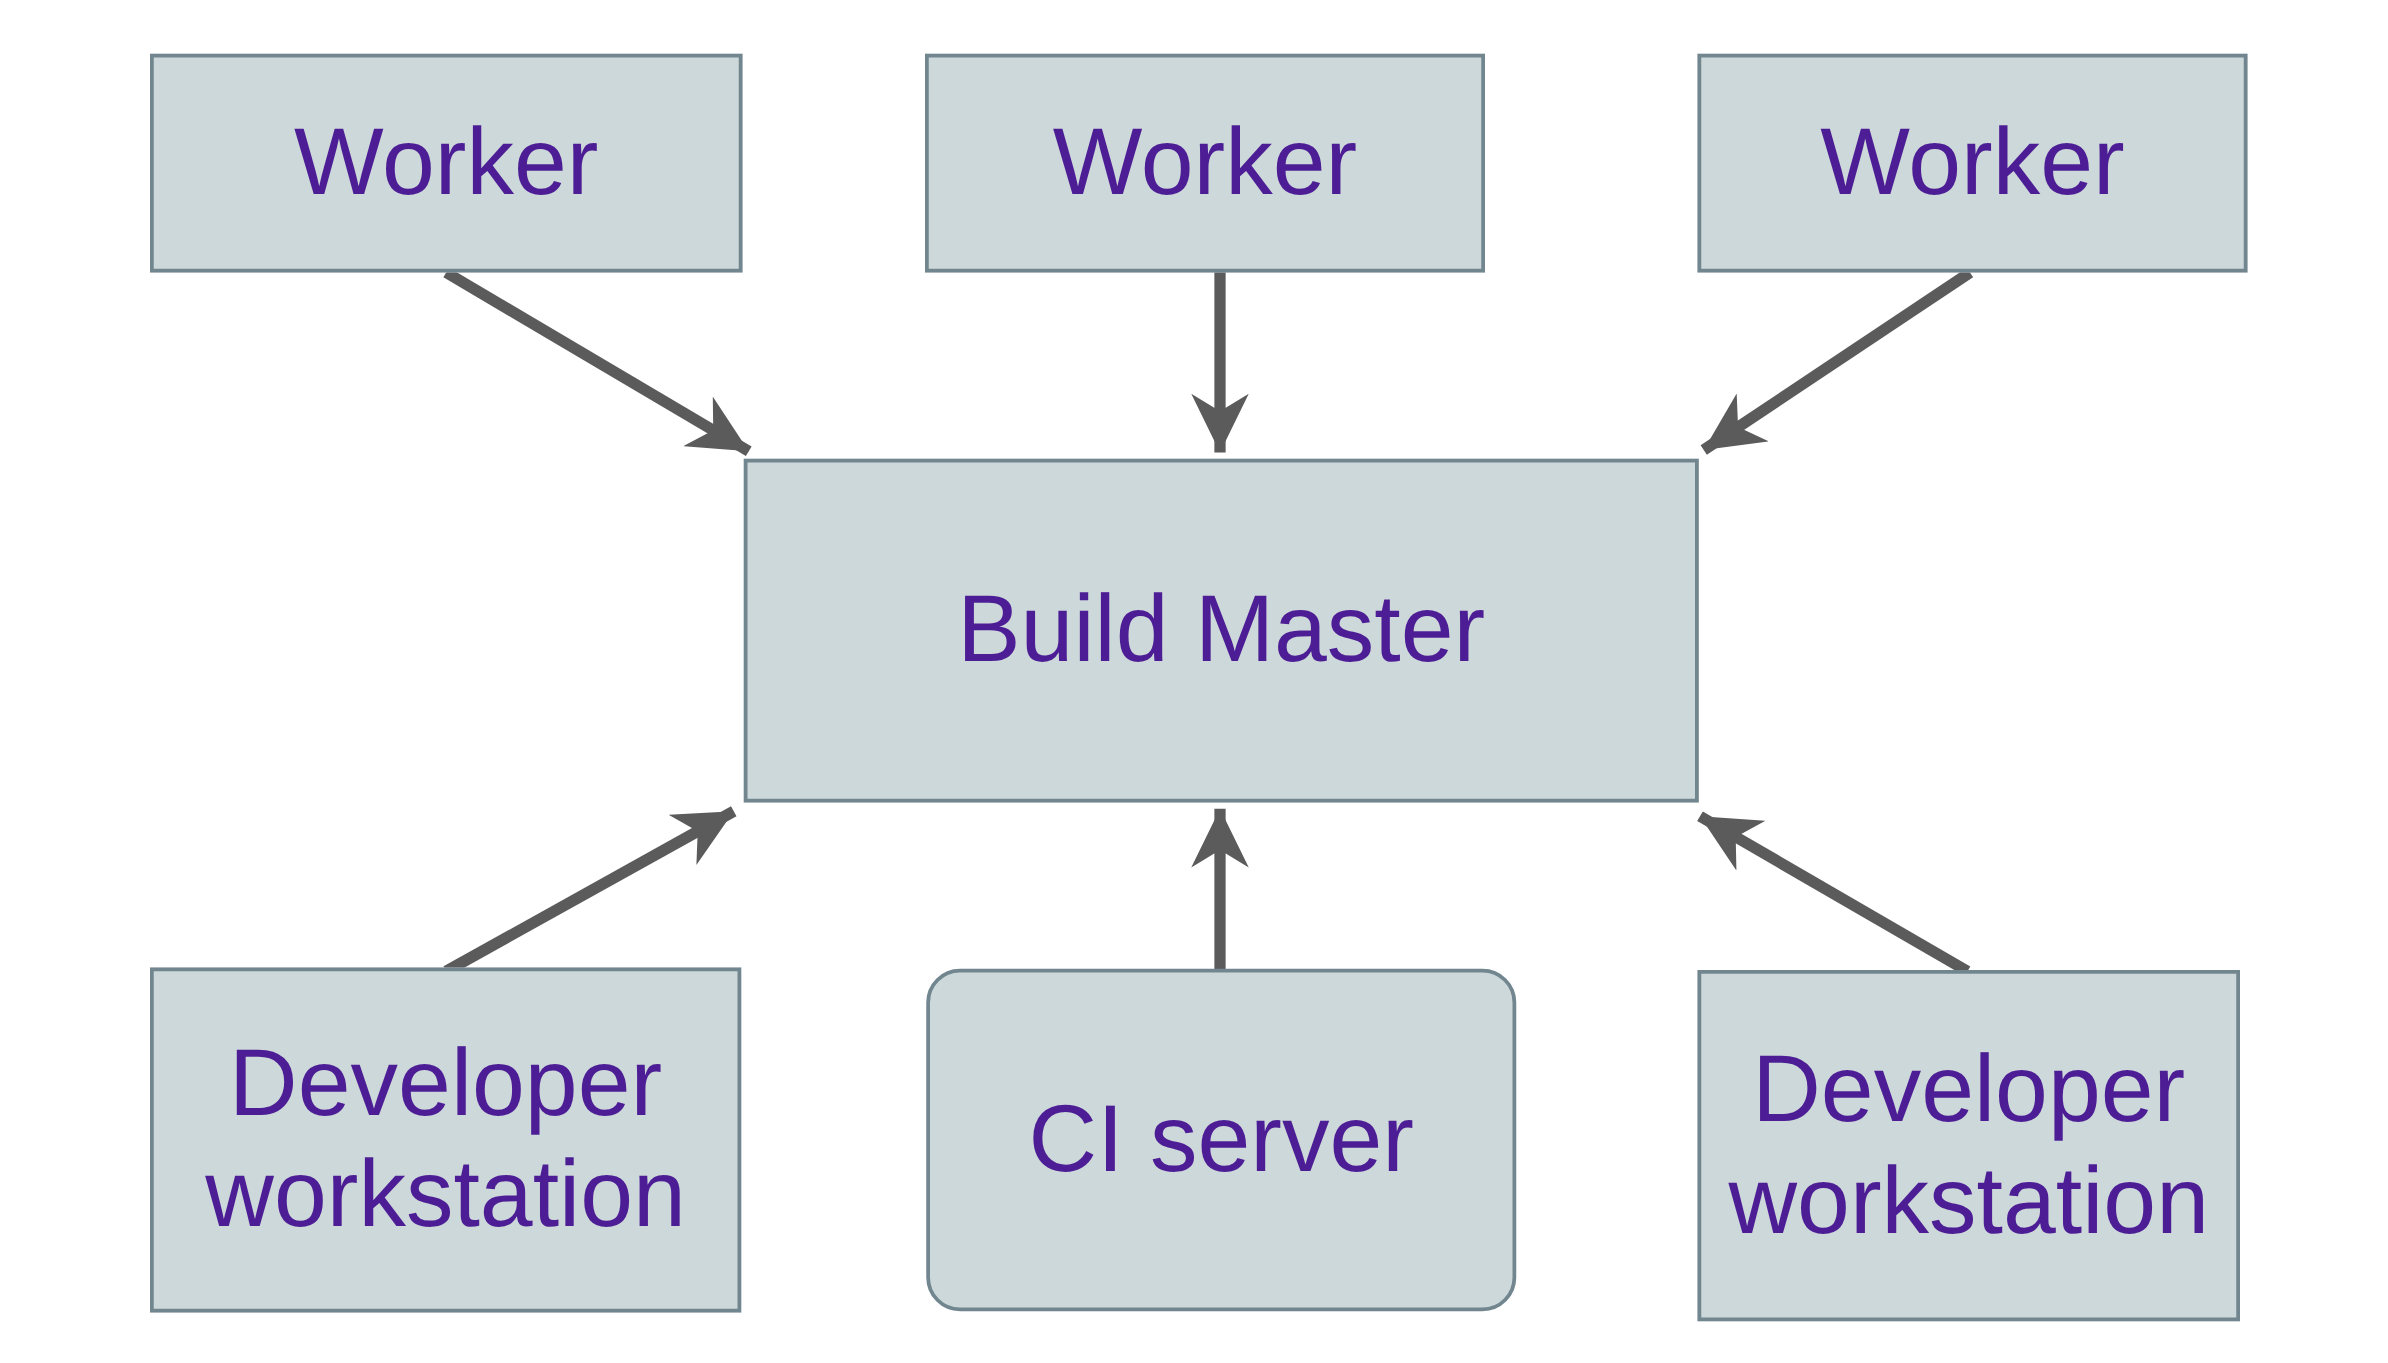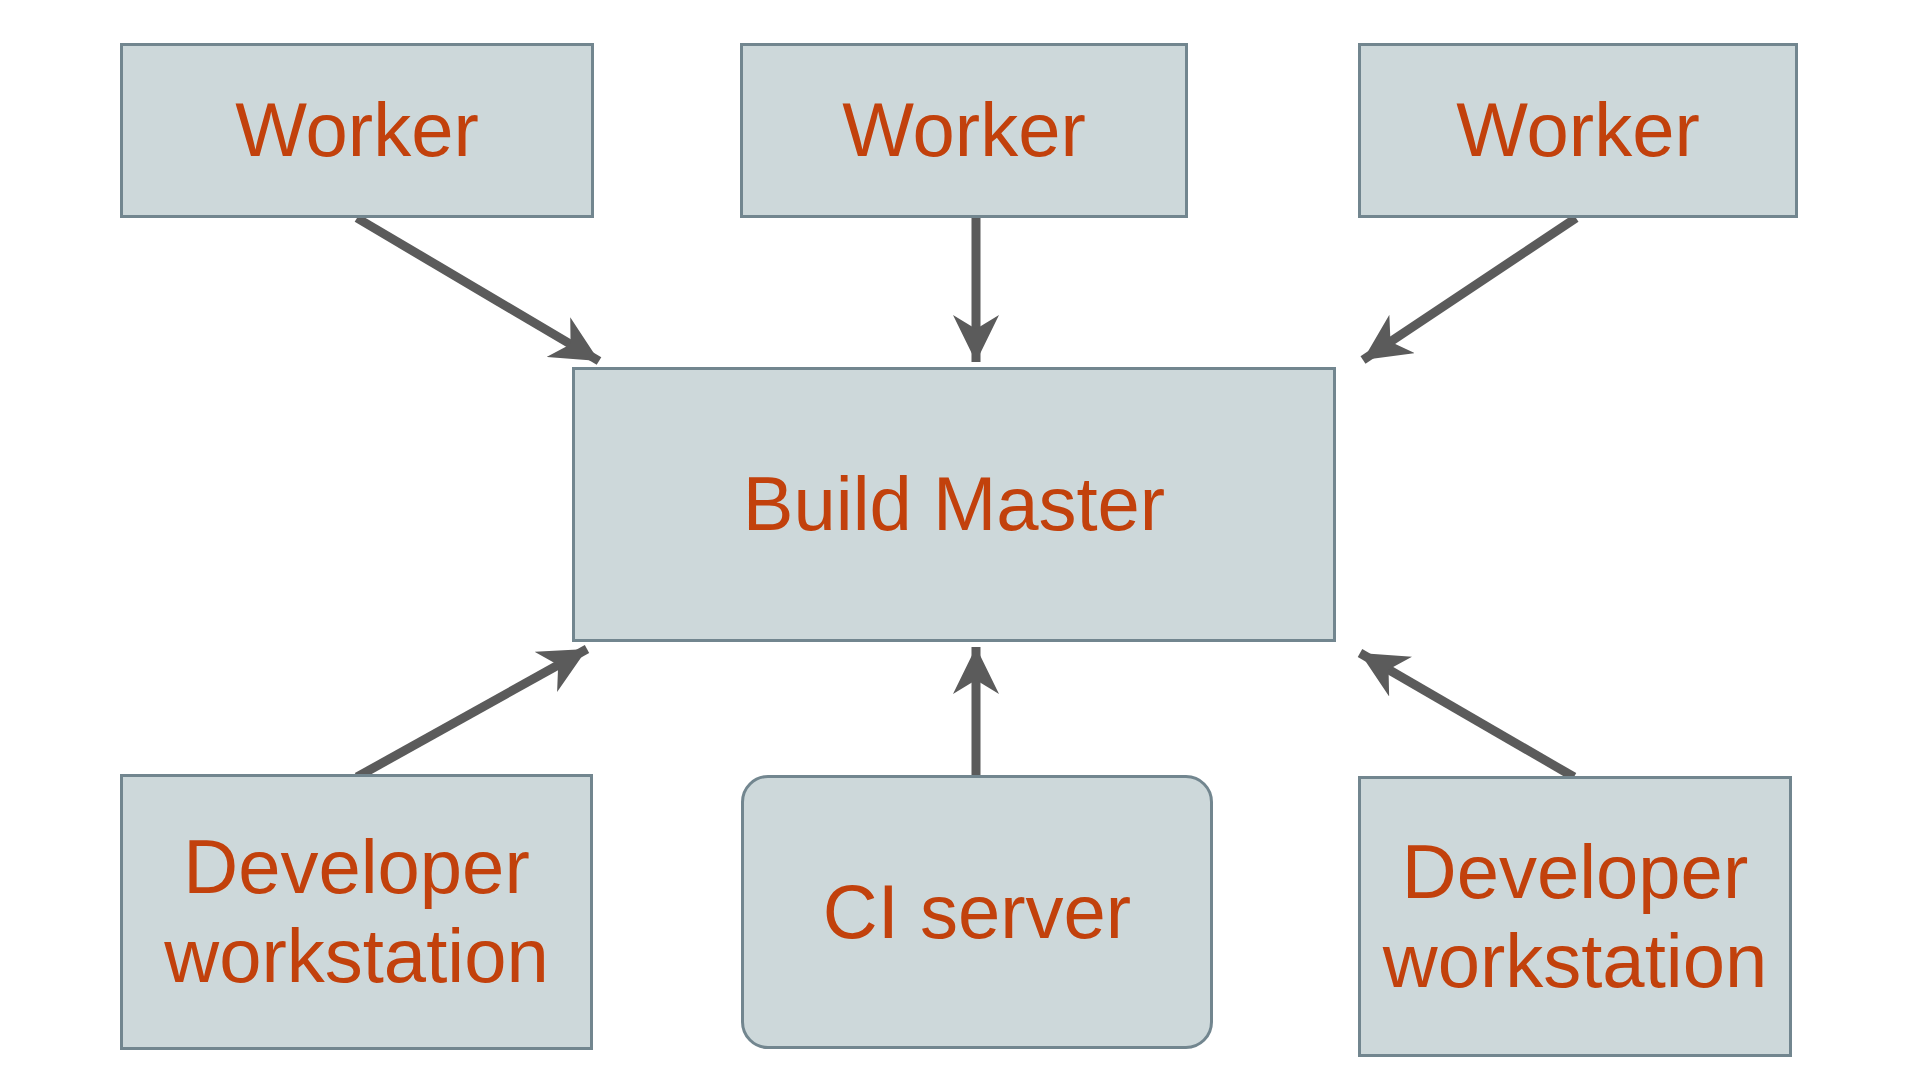--- a/index.html
+++ b/index.html
@@ -25,30 +25,30 @@
   }
   .node {
     position: absolute;
     box-sizing: border-box;
     background: #cdd8da;
     border: 3px solid #72868f;
     display: flex;
     align-items: center;
     justify-content: center;
     text-align: center;
-    color: #c2410c;
+    color: #4c1d95;
     font-size: 76px;
     line-height: 1.17;
     padding: 0 6px;
   }
   
   .n-worker-1      { left: 120px;  top: 43px;  width: 474px; height: 175px; }
   .n-worker-2      { left: 740px;  top: 43px;  width: 448px; height: 175px; }
   .n-worker-3      { left: 1358px; top: 43px;  width: 440px; height: 175px; }
-  .n-build-master  { left: 572px;  top: 367px; width: 764px; height: 275px; }
+  .n-build-master  { left: 595px;  top: 367px; width: 764px; height: 275px; }
   .n-dev-1         { left: 120px;  top: 774px; width: 473px; height: 276px; }
   .n-ci-server     { left: 741px;  top: 775px; width: 472px; height: 274px; border-radius: 27px; }
   .n-dev-2         { left: 1358px; top: 776px; width: 434px; height: 281px; }
 </style>
 </head>
 <body>
 
 <div class="canvas">
 
   <svg class="arrows" viewBox="0 0 1910 1090" xmlns="http://www.w3.org/2000/svg">

